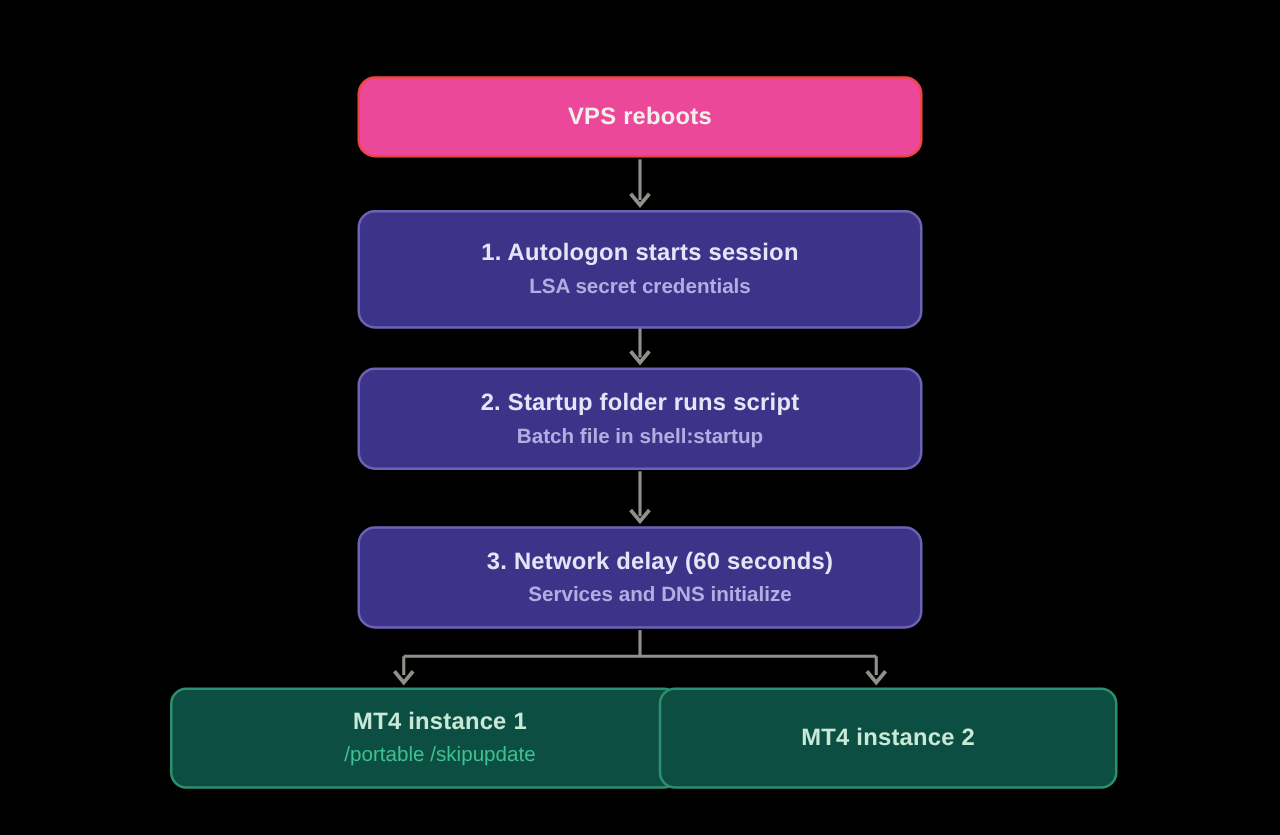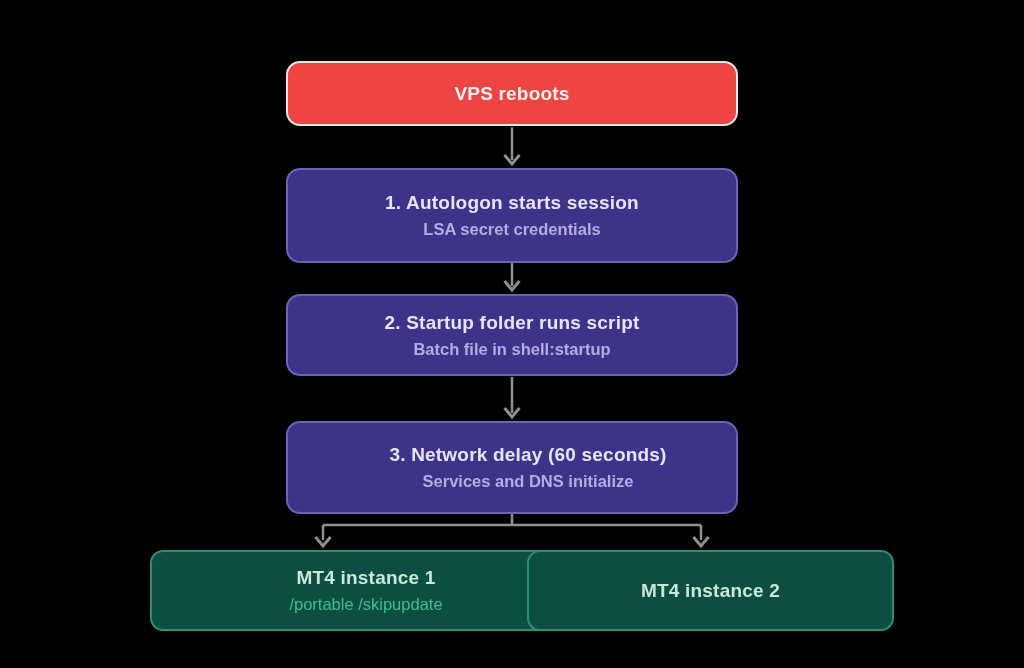--- a/index.html
+++ b/index.html
@@ -35,22 +35,22 @@
   .node .node-title {
     font-size: 19px;
     font-weight: bold;
     letter-spacing: 0.2px;
   }
   .node .node-subtitle {
     font-size: 16.5px;
     margin-top: 4px;
   }
   .node-gray {
-    background: #ef4444;
-    border: 2px solid #e5e5e5;
+    background: #ec4899;
+    border: 2px solid #ef4444;
     box-shadow: 0 0 0 2px rgba(0,0,0,0.35);
   }
   .node-gray .node-title { color: #f1f0ec; }
 
   .node-purple {
     background: #3d3489;
     border: 2px solid #6c63b6;
   }
   .node-purple .node-title { color: #e7e4f8; }
   .node-purple .node-subtitle { color: #b5ace2; font-weight: bold; }
@@ -60,22 +60,22 @@
     border: 2px solid #2c8f6f;
     border-radius: 13px;
   }
   .node-green .node-title { color: #c8e8d8; }
   .node-green .node-subtitle { color: #40bf90; }
 
   
   #node-0 { left: 286px; top: 61px;  width: 452px; height: 65px; }
   #node-1 { left: 286px; top: 168px; width: 452px; height: 95px; }
   #node-2 { left: 286px; top: 294px; width: 452px; height: 82px; }
-  #node-3 { left: 286px; top: 421px; width: 452px; height: 93px; padding-left: 32px; }
-  #node-4 { left: 150px; top: 550px; width: 408px; height: 81px; padding-left: 24px; }
+  #node-3 { left: 286px; top: 421px; width: 452px; height: 82px; padding-left: 32px; }
+  #node-4 { left: 136px; top: 550px; width: 408px; height: 81px; padding-left: 24px; }
   #node-5 { left: 527px; top: 550px; width: 367px; height: 81px; }
 </style>
 </head>
 <body>
 
 <div class="stage">
 
   <svg class="connectors" width="1024" height="668" viewBox="0 0 1024 668">
     <g stroke="#908f89" stroke-width="2.5" fill="none">
 

